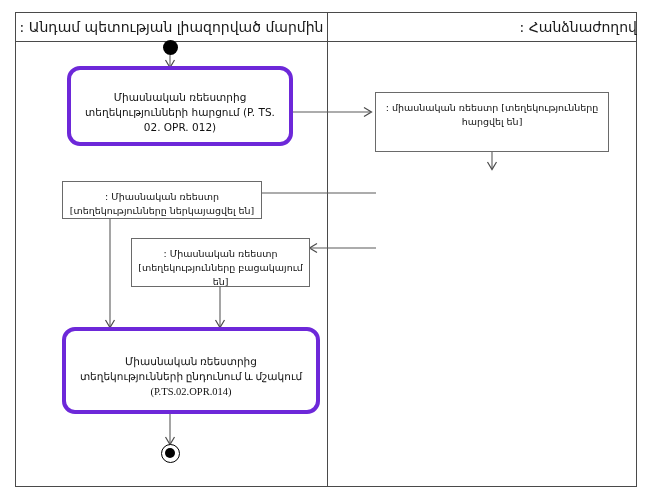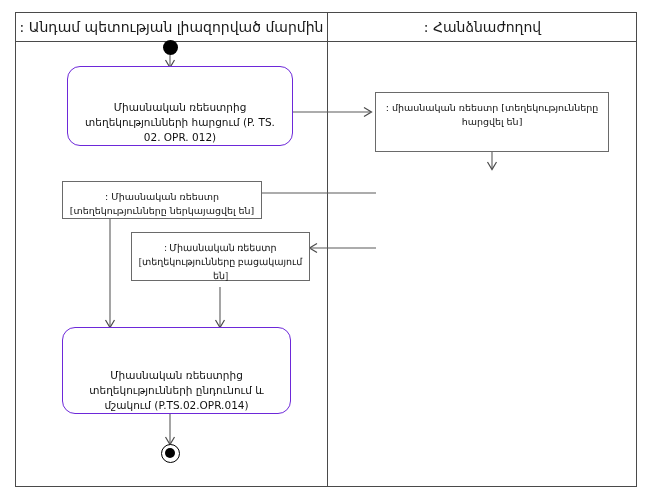--- a/index.html
+++ b/index.html
@@ -55,36 +55,36 @@
     top: 17px;
     height: 20px;
     line-height: 20px;
     text-align: center;
     font-size: 14px;
     color: #1a1a1a;
     white-space: nowrap;
     overflow: hidden;
   }
   .lane-title.left  { left: 16px;  width: 311px; }
-  .lane-title.right { left: 328px; width: 309px; }
+  .lane-title.right { left: 328px; width: 309px; text-align: right; }
 
   
   .activity {
     position: absolute;
     box-sizing: border-box;
-    border: 1px solid #6d28d9;
+    border: 4px solid #6d28d9;
     border-radius: 13px;
     background: #ffffff;
     color: #111111;
     font-size: 10.5px;
     line-height: 15px;
     text-align: center;
     padding: 0 10px;
     display: flex;
-    align-items: flex-end;
+    align-items: center;
     justify-content: center;
   }
   .activity > span {
     display: block;
     width: 100%;
     padding-top: 12px;
   }
 
   
   .objnode {
@@ -219,23 +219,23 @@
 
   <div class="objnode" style="left:375px; top:66px; width:234px; height:60px;margin-top:26px;">
     <span>: միասնական ռեեստր [տեղեկությունները հարցվել են]</span>
   </div>
 
 
   <div class="objnode" style="left:62px; top:181px; width:200px; height:38px;">
     <span>: Միասնական ռեեստր [տեղեկությունները ներկայացվել են]</span>
   </div>
 
-  <div class="objnode" style="left:131px; top:232px; width:179px; height:49px;font-family:Liberation Serif, serif;">
+  <div class="objnode" style="left:131px; top:238px; width:179px; height:49px;">
     <span>: Միասնական ռեեստր [տեղեկությունները բացակայում են]</span>
   </div>
 
-  <div class="activity" style="left:62px; top:327px; width:229px; height:87px;">
+  <div class="activity" style="left:62px; top:327px; width:258px; height:87px;font-family:Liberation Serif, serif;">
     <span>Միասնական ռեեստրից տեղեկությունների ընդունում և մշակում (P.TS.02.OPR.014)</span>
   </div>
 
   <div class="end-node" style="left:161px; top:444px;"></div>
 
 </div>
 
 </body></html>

